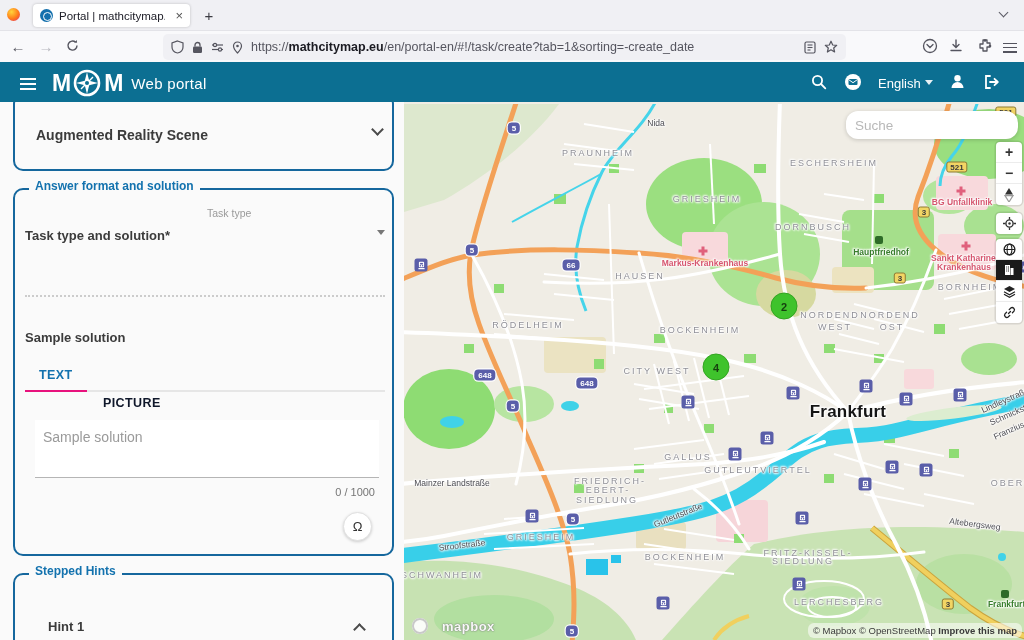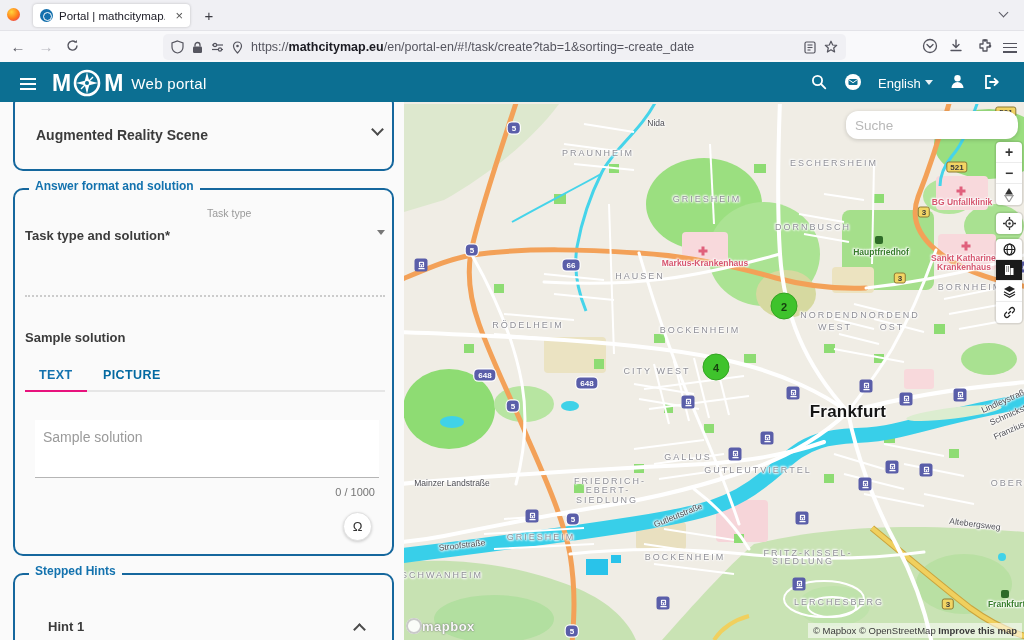--- a/index.html
+++ b/index.html
@@ -82,23 +82,23 @@
   .mshield.yellow { background:#f2d564; color:#3b3b3b; font-size:8px; font-weight:bold; padding:0 3px; border:1px solid #8d7a33; border-radius:2.5px; }
   .mtransit { width:13px; height:13px; background:#5a5ea9; border-radius:2.5px; z-index:2; display:flex; align-items:center; justify-content:center; }
   .mcluster { width:27px; height:27px; border-radius:50%; background:#3fc32c; border:1.5px solid #33a421; color:#17400f; font-size:11px; font-weight:bold; display:flex; align-items:center; justify-content:center; z-index:4; }
 
   #map-search { position:absolute; left:442px; top:9px; width:172px; height:28px; background:#fff; border:none; border-radius:12px; box-shadow:0 1px 4px rgba(0,0,0,.18); padding:0 9px; font-family:"Liberation Sans",sans-serif; font-size:13.5px; color:#444; outline:none; z-index:6; }
   #map-search::placeholder { color:#b8b8b8; }
   .ctl-group { position:absolute; left:592px; width:26px; background:#fff; border-radius:4px; box-shadow:0 0 0 1.5px rgba(0,0,0,.1); z-index:6; overflow:hidden; }
   .ctl-btn { width:26px; height:21px; display:flex; align-items:center; justify-content:center; font-size:14px; font-weight:bold; color:#333; border-bottom:1px solid #ececec; }
   .ctl-btn:last-child { border-bottom:none; }
   .ctl-btn.dark { background:#1a1a1a; }
-  #attribution { position:absolute; right:2px; bottom:2px; background:rgba(255,255,255,.55); font-size:9.5px; color:#3a3a3a; padding:2px 5px; z-index:6; }
+  #attribution { position:absolute; right:2px; bottom:2px; background:rgba(255,255,255,.55); font-size:9.5px; color:#3a3a3a; padding:2px 5px; z-index:6;border-radius:6px; }
   #attribution b { font-weight:bold; }
-  #mapbox-logo { position:absolute; left:2px; bottom:6px; display:flex; align-items:center; gap:0; z-index:6; }
+  #mapbox-logo { position:absolute; left:8px; bottom:6px; display:flex; align-items:center; gap:14px; z-index:6; }
   #mapbox-logo .ring { width:16px; height:16px; border-radius:50%; background:rgba(255,255,255,.9); box-shadow:inset 0 0 0 2px #c9c9c9; }
   #mapbox-logo .word { font-size:13px; font-weight:bold; color:rgba(255,255,255,.95); text-shadow:0 0 2px rgba(110,110,110,.8),0 0 1px rgba(110,110,110,.9); letter-spacing:.5px; }
 </style>
 </head>
 <body>
 
 <div id="tabbar">
   <div id="ff-ball"></div>
   <div id="tab">
     <span class="favicon"></span>
@@ -230,21 +230,21 @@
   </div>
 
   <div class="bluebox" id="fs-answer">
     <span class="legend">Answer format and solution</span>
     <span class="flabel" style="left:10px;top:38px;">Task type and solution*</span>
     <span class="tiny" style="left:192px;top:17px;">Task type</span>
     <span id="choose-caret"></span>
     <div id="dotted"></div>
     <span class="flabel" style="left:10px;top:140px;">Sample solution</span>
     <span class="tab-lbl" style="left:24px;color:#1372ae;">TEXT</span>
-    <span class="tab-lbl" style="left:88px;color:#0369a1;">PICTURE</span>
+    <span class="tab-lbl" style="left:88px;color:#0f172a;margin-top:28px;">PICTURE</span>
     <div id="tabs-underline"></div>
     <div id="tabs-active"></div>
     <textarea id="solution-ta" placeholder="Sample solution" style=""></textarea>
     <span id="counter">0 / 1000</span>
     <div id="omega">Ω</div>
   </div>
 
   <div class="bluebox" id="fs-hints">
     <span class="legend">Stepped Hints</span>
     <span id="hint1">Hint 1</span>

